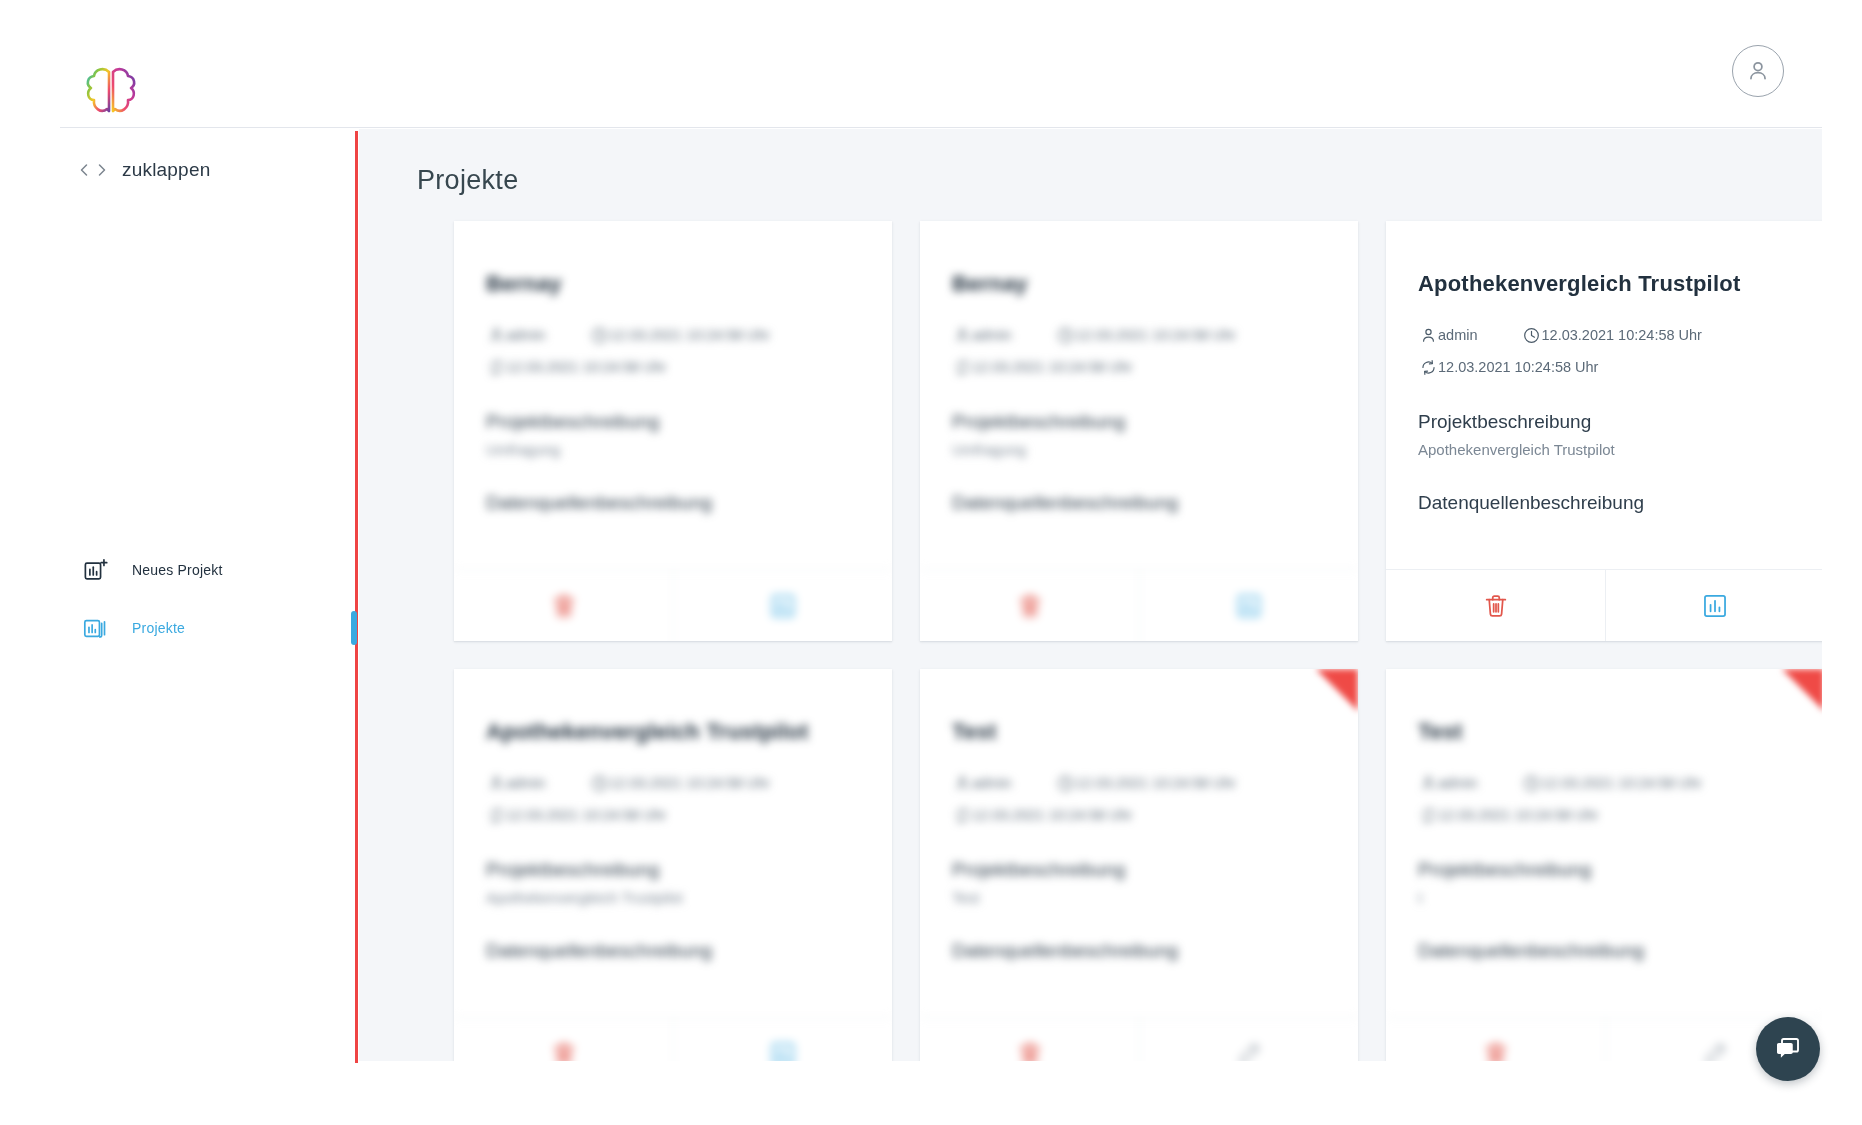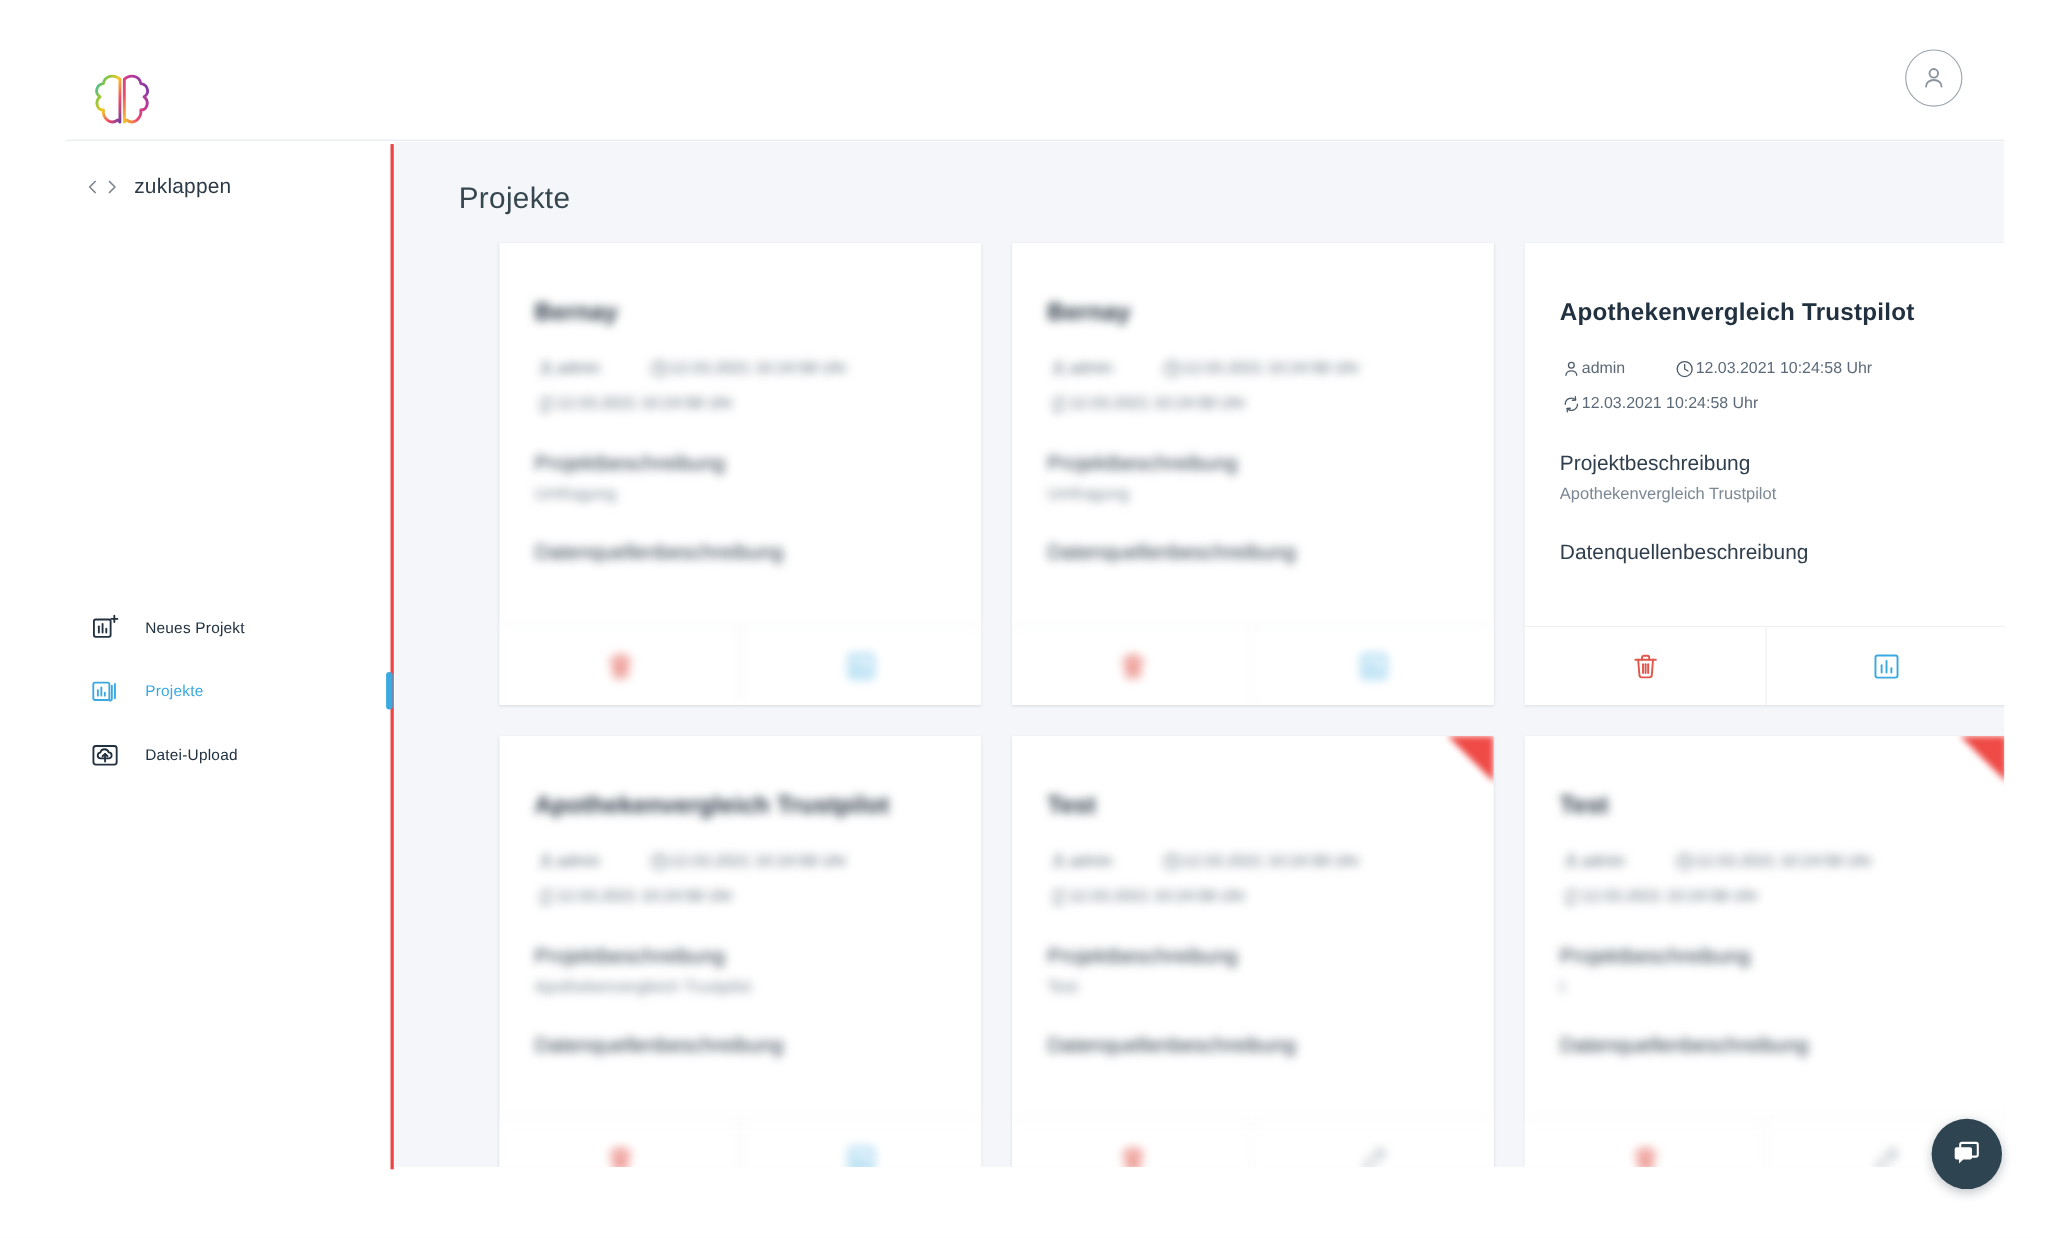--- a/index.html
+++ b/index.html
@@ -336,31 +336,20 @@
               <line x1="6.2" y1="15.5" x2="6.2" y2="11"></line>
               <line x1="9" y1="15.5" x2="9" y2="8.8"></line>
               <line x1="11.8" y1="15.5" x2="11.8" y2="13"></line>
               <path d="M17.5 7.5v10.2c0 1-.8 1.8-1.8 1.8"></path>
               <path d="M20 6v11.5"></path>
             </svg>
           </span>
           <span class="nav-label">Projekte</span>
           <span class="active-bar"></span>
         </div>
-        <div class="nav-item">
-          <span class="nav-icon">
-            <svg width="27" height="27" viewBox="0 0 24 24" fill="none" stroke="#22313f" stroke-width="1.5" stroke-linecap="round" stroke-linejoin="round">
-              <rect x="2.6" y="4.6" width="18.8" height="15" rx="2"></rect>
-              <path d="M8.4 14.6c-1.3 0-2.3-1-2.3-2.3 0-1.2.9-2.2 2.1-2.3.3-1.6 1.7-2.8 3.4-2.8 1.6 0 3 1.1 3.4 2.6 1.3.1 2.3 1.1 2.3 2.4 0 1.3-1.1 2.4-2.4 2.4z"></path>
-              <line x1="12" y1="17.2" x2="12" y2="11.2"></line>
-              <polyline points="10,12.9 12,10.9 14,12.9"></polyline>
-            </svg>
-          </span>
-          <span class="nav-label">Datei-Upload</span>
-        </div>
       </div>
   </div>
 
   <div class="main">
     <div class="page-title">Projekte</div>
     <div class="grid" id="cards-root">
         <div class="card blurred">
           <div class="card-body">
             <div class="card-title">Bernay</div>
             <div class="meta-row">

